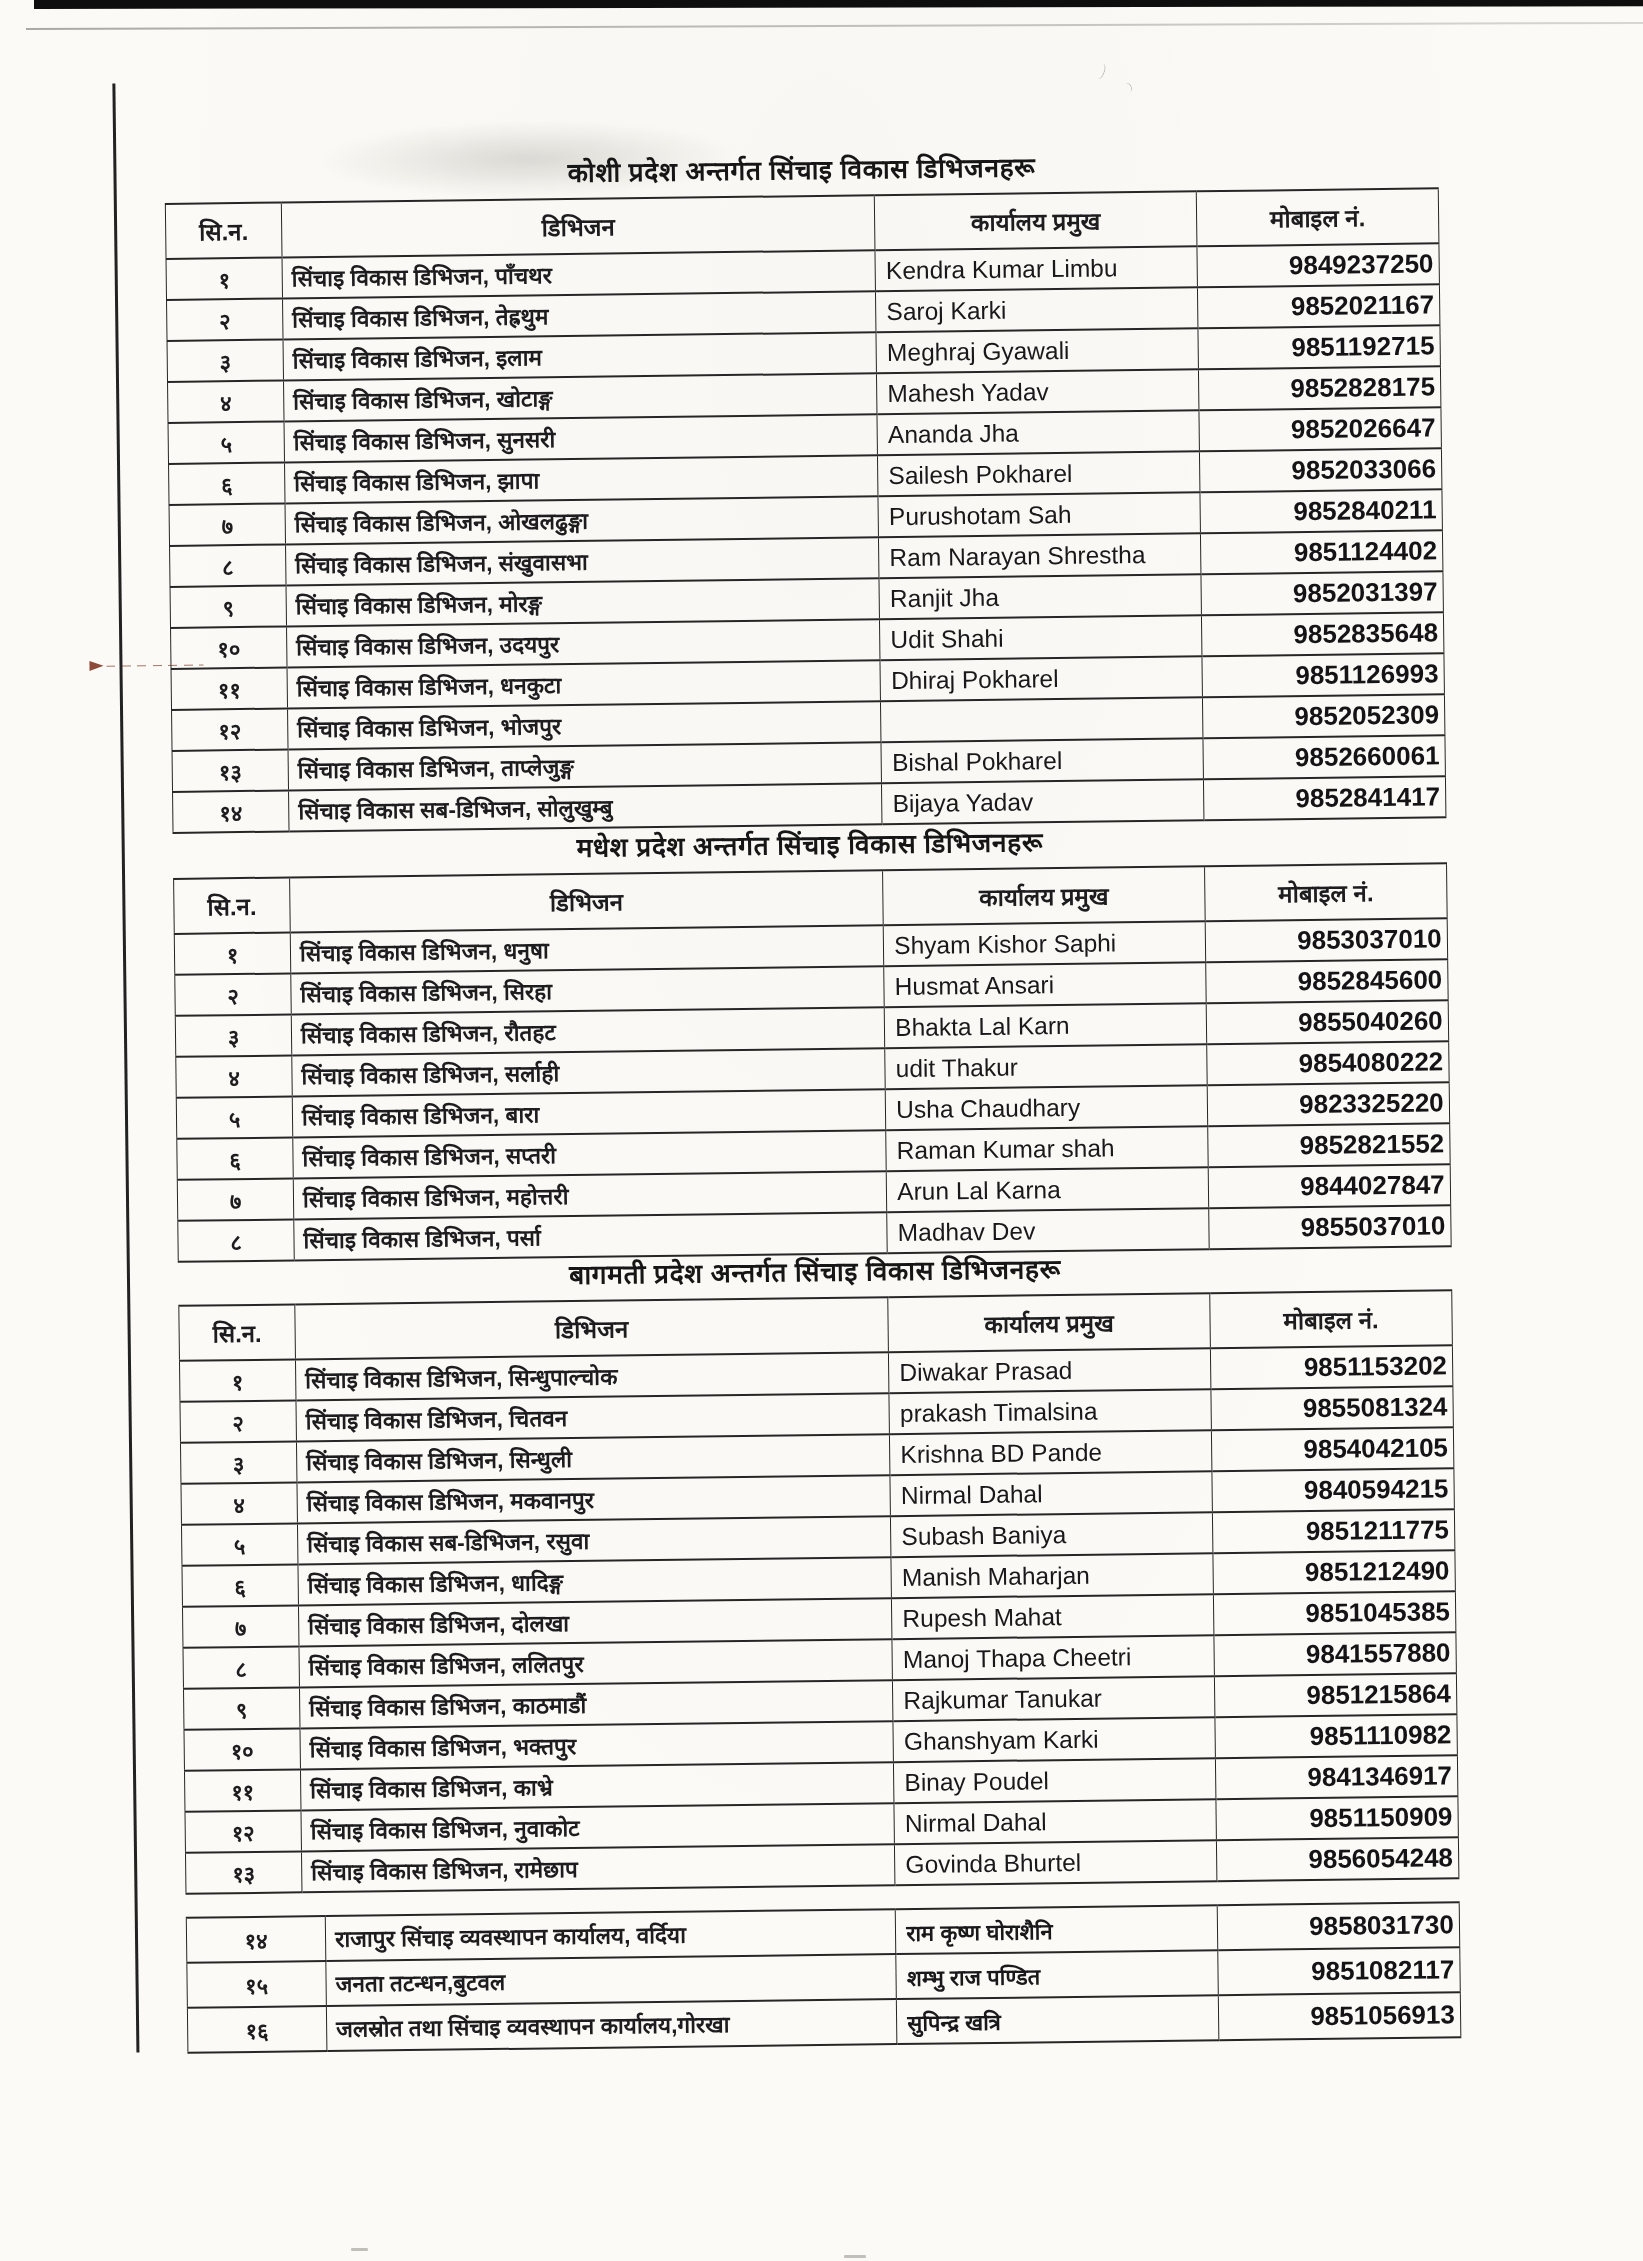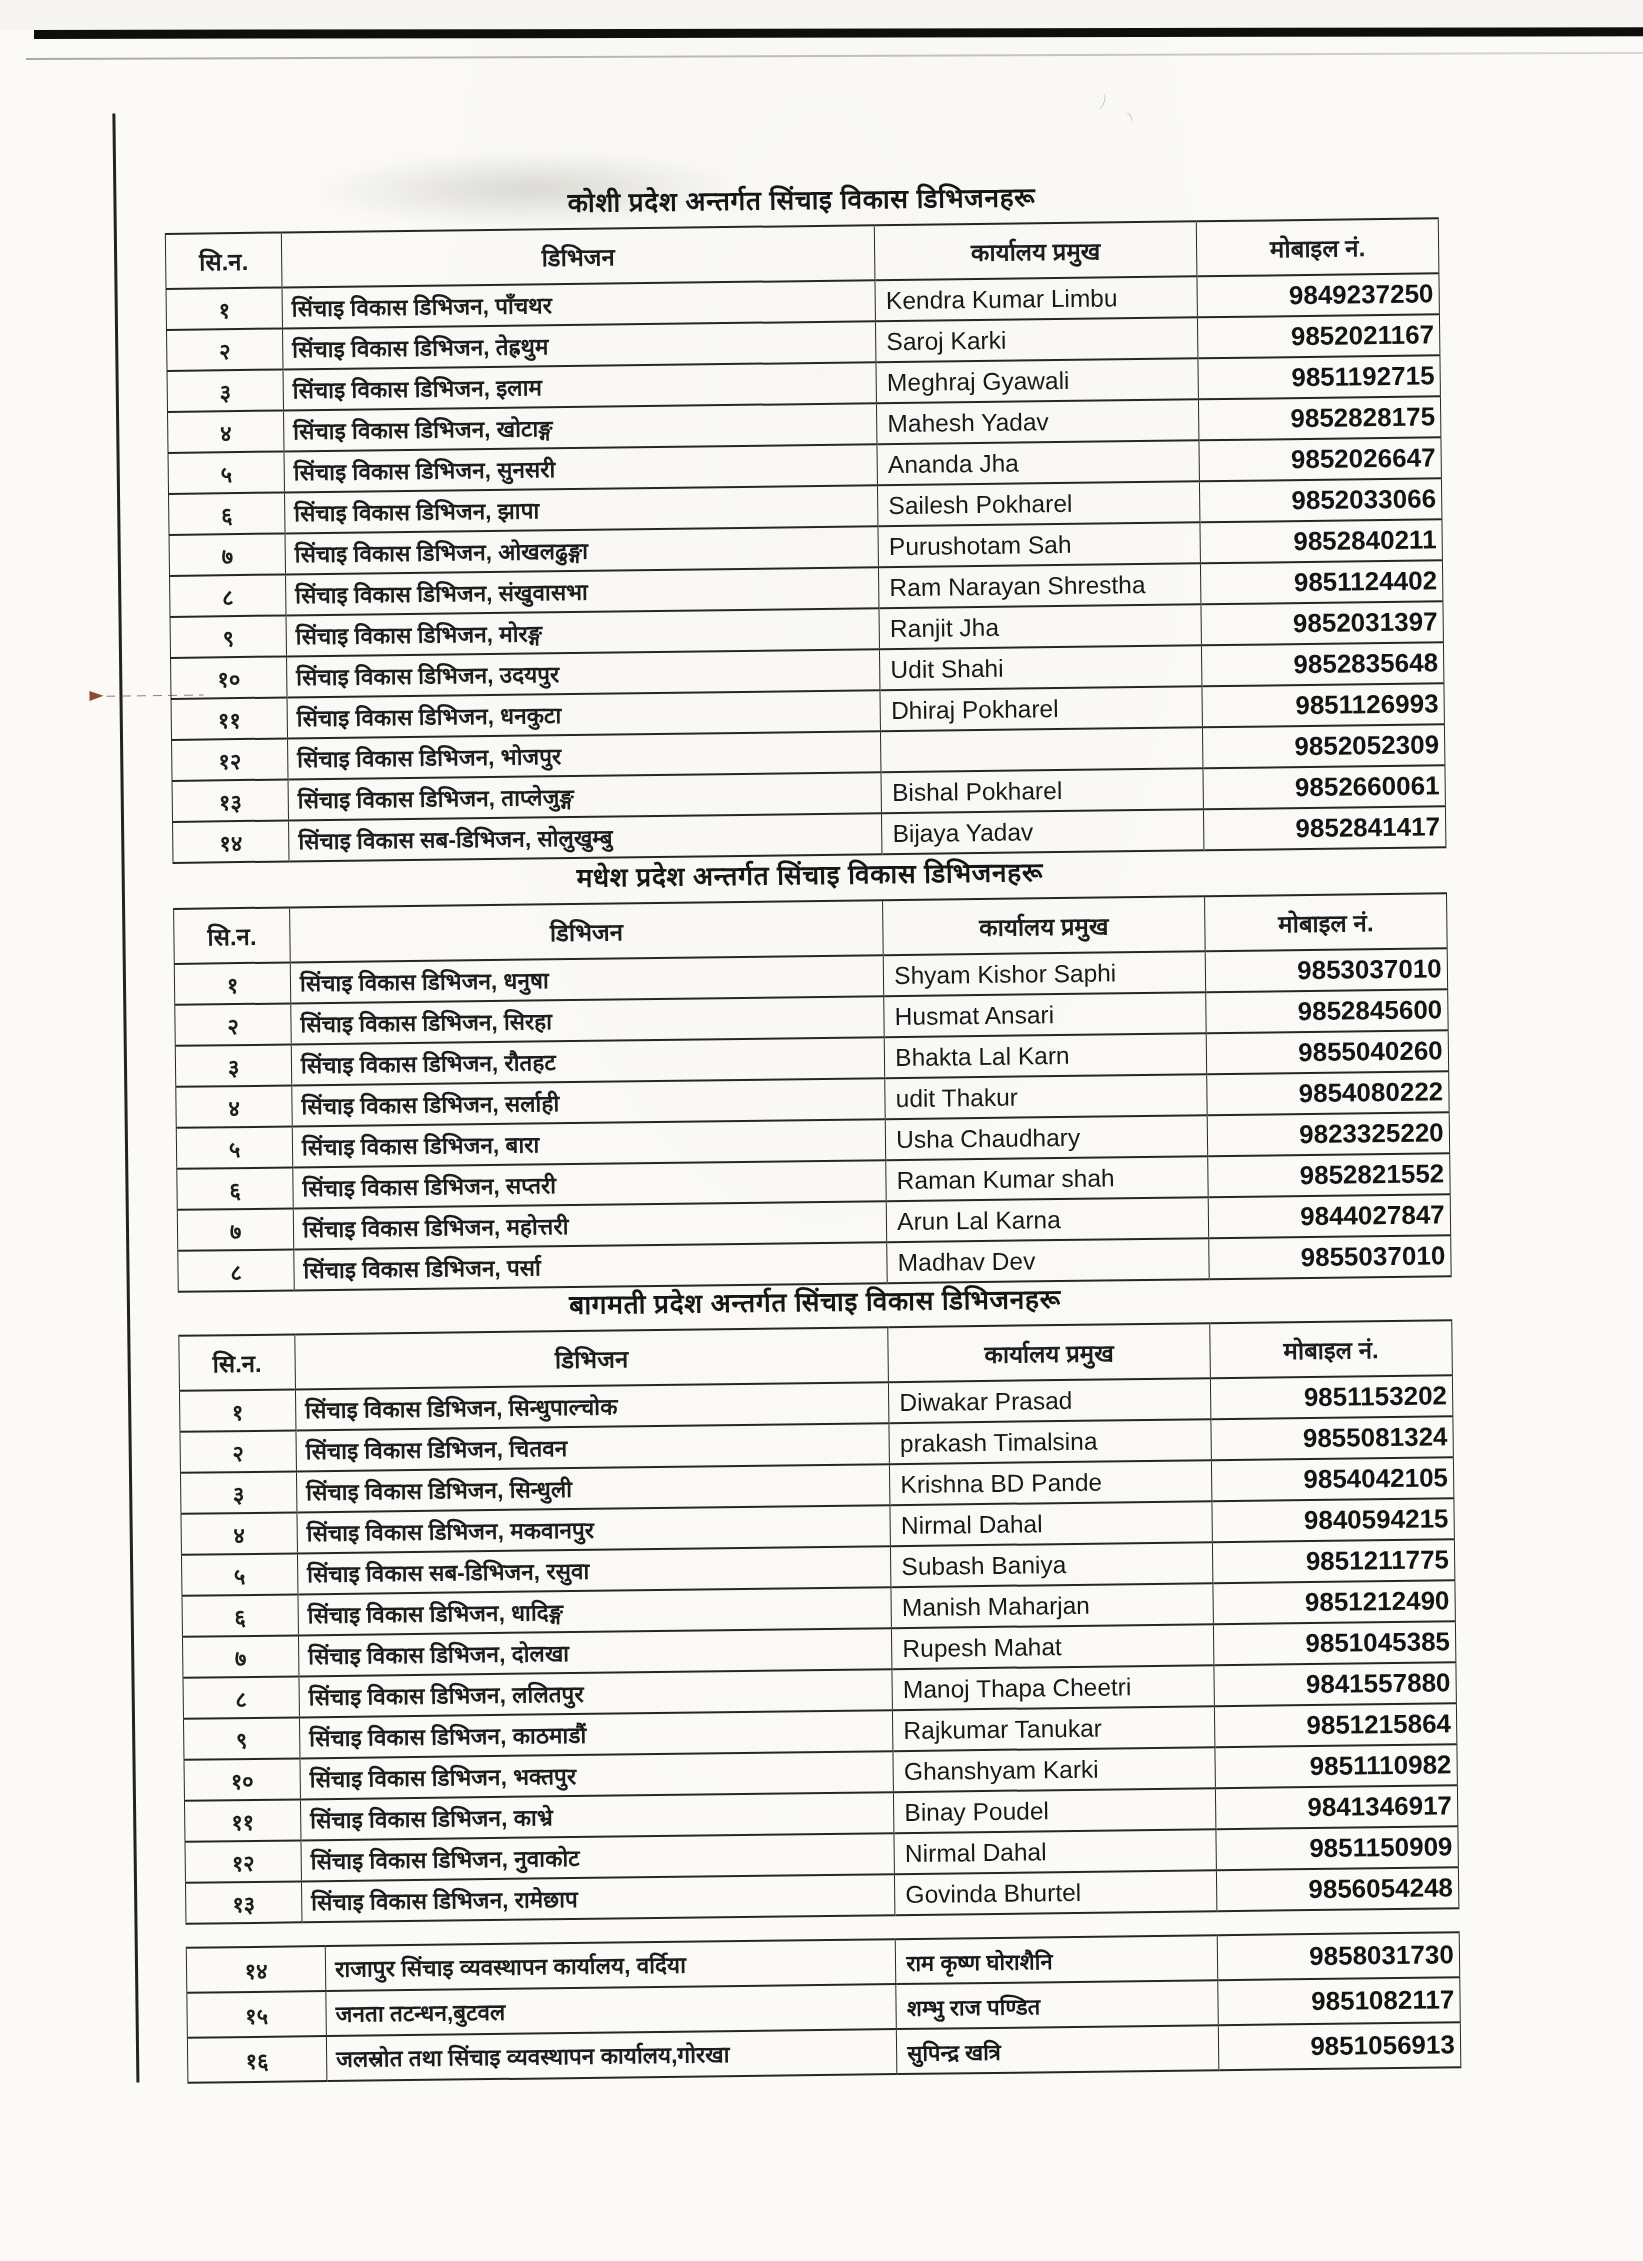--- a/index.html
+++ b/index.html
@@ -6,21 +6,20 @@
   html, body { margin: 0; padding: 0; }
   body {
     width: 1644px; height: 2261px; position: relative; overflow: hidden;
     background: #f6f5f1;
     font-family: "Liberation Sans", "DejaVu Sans", sans-serif;
     color: #1d1d1f;
   }
   .page {
     position: absolute; inset: 0;
     background: radial-gradient(ellipse at 50% 15%, rgba(0,0,0,0.012), transparent 65%), #fbfaf6;
-    margin-top: 30px;
   }
   .scan-strip-top {
     position: absolute; left: 34px; top: 0; width: 1610px; height: 9px;
     background: #0e0e0e; transform: rotate(-0.1deg); transform-origin: left top;
   }
   .scan-topline {
     position: absolute; left: 26px; top: 24.5px; width: 1618px; height: 1.9px;
     background: linear-gradient(90deg, rgba(70,70,70,.45), rgba(70,70,70,.2));
     transform: rotate(-0.22deg);
   }

